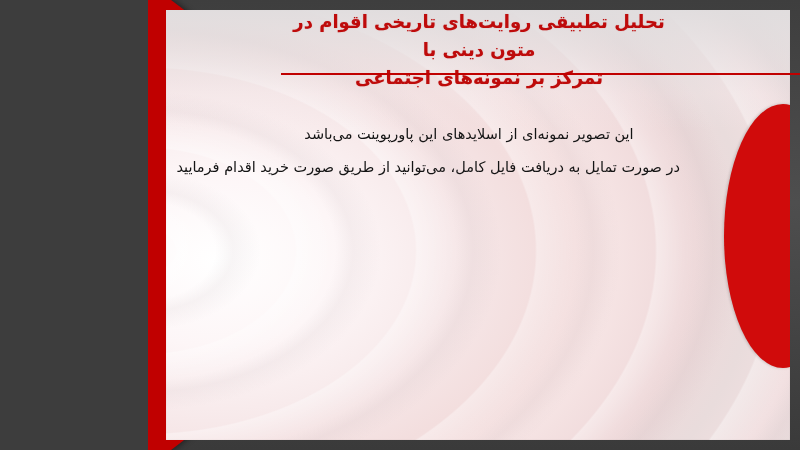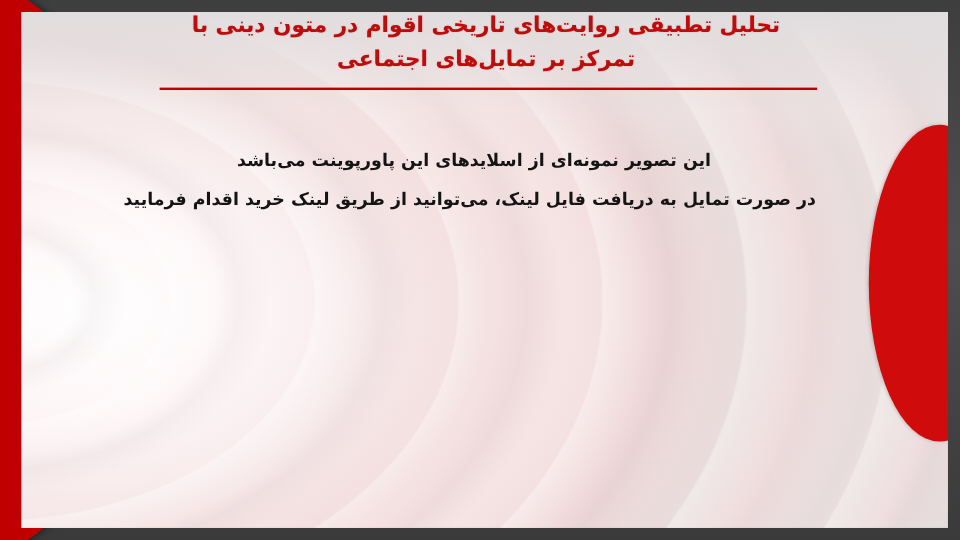--- a/index.html
+++ b/index.html
@@ -2,21 +2,21 @@
 <html lang="fa" dir="rtl"><head>
 <meta charset="utf-8">
 <style>
   html, body {
     margin: 0;
     padding: 0;
     background: #3d3d3d;
   }
   #slide {
     position: relative;
-    width: 800px;
+    width: 652px;
     height: 450px;
     overflow: hidden;
     background: #474747;
     font-family: "DejaVu Sans", sans-serif;
   }
 
   
   .frame-outer {
     position: absolute;
     inset: 0;
@@ -124,42 +124,42 @@
     position: absolute;
     left: 110px;
     right: 120px;
     top: 118px;
     direction: rtl;
     text-align: center;
     color: #141414;
     font-size: 14.5px;
     line-height: 2.28;
   }
-  .body p { margin: 0; white-space: nowrap; font-weight: bold; }
+  .body p { margin: 0; white-space: nowrap; }
 </style>
 </head>
 <body>
 
 <div id="slide">
 
   <div class="frame-outer"></div>
 
   <div class="red-left"></div>
 
   <div class="page">
     <div class="page-sheen"></div>
     <div class="page-top-fade"></div>
     <div class="red-right"></div>
   </div>
 
   <div class="title">
     <div>تحلیل تطبیقی روایت‌های تاریخی اقوام در متون دینی با</div>
-    <div>تمرکز بر تمایل‌های اجتماعی</div>
+    <div>تمرکز بر نمونه‌های اجتماعی</div>
   </div>
 
   <div class="title-rule"></div>
 
   <div class="body">
     <p>این تصویر نمونه‌ای از اسلایدهای این پاورپوینت می‌باشد</p>
-    <p>در صورت تمایل به دریافت فایل لینک، می‌توانید از طریق لینک خرید اقدام فرمایید</p>
+    <p>در صورت تمایل به دریافت فایل کامل، می‌توانید از طریق صورت خرید اقدام فرمایید</p>
   </div>
 
 </div>
 
 </body></html>

